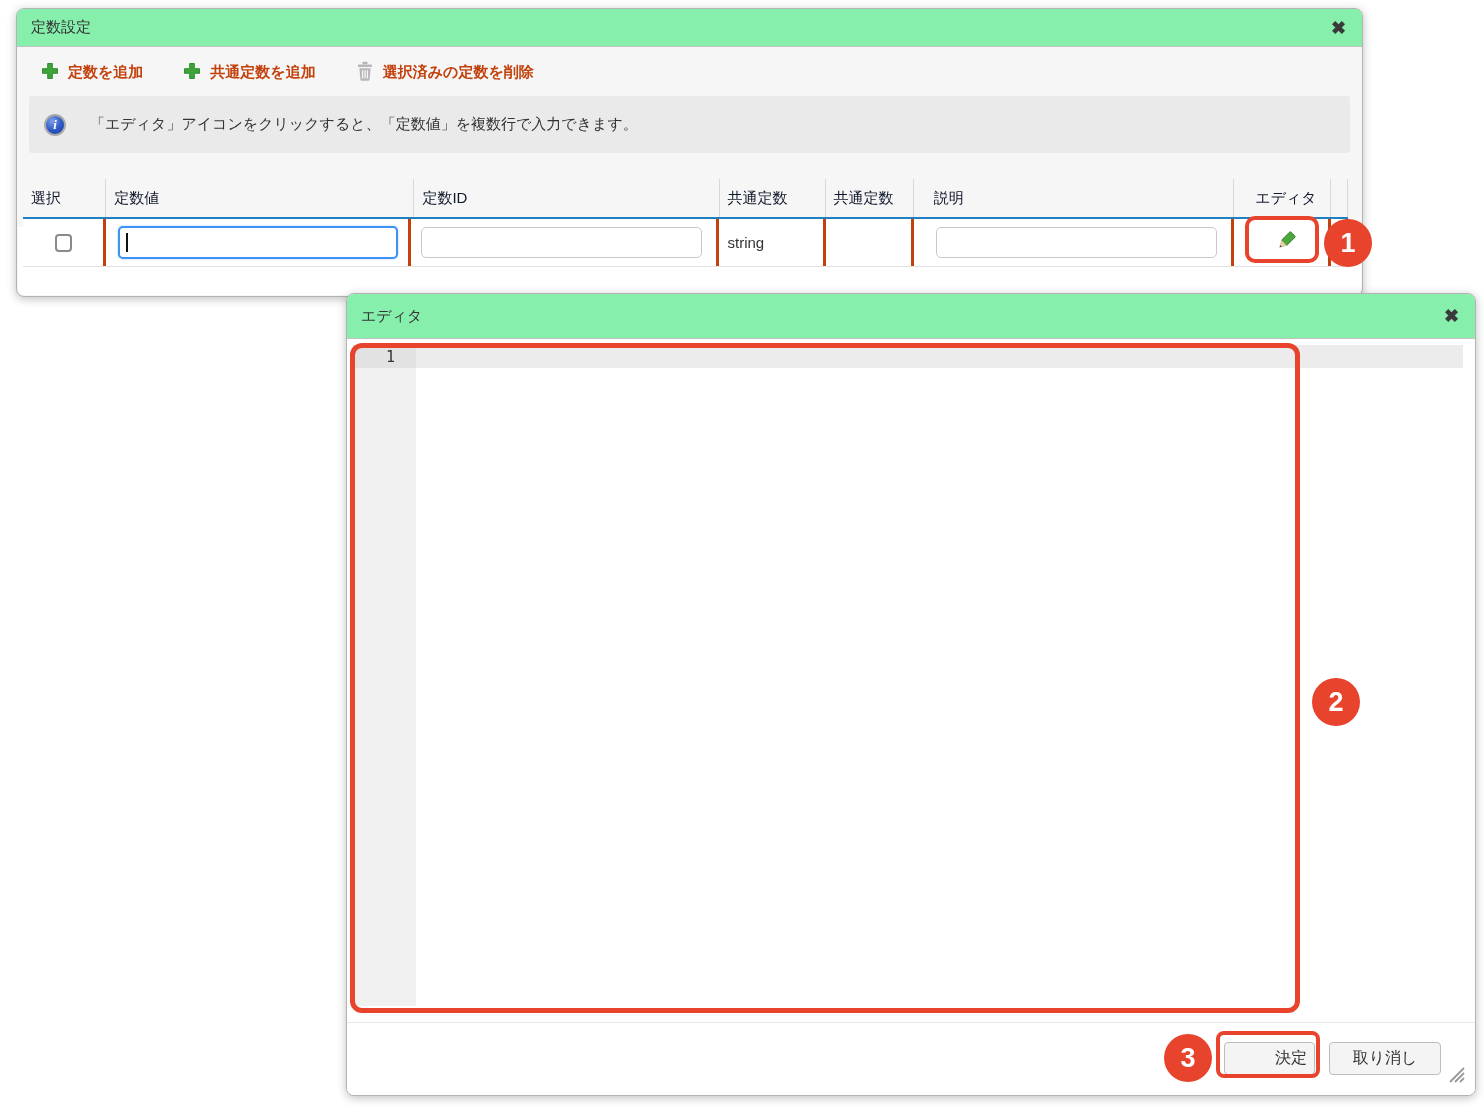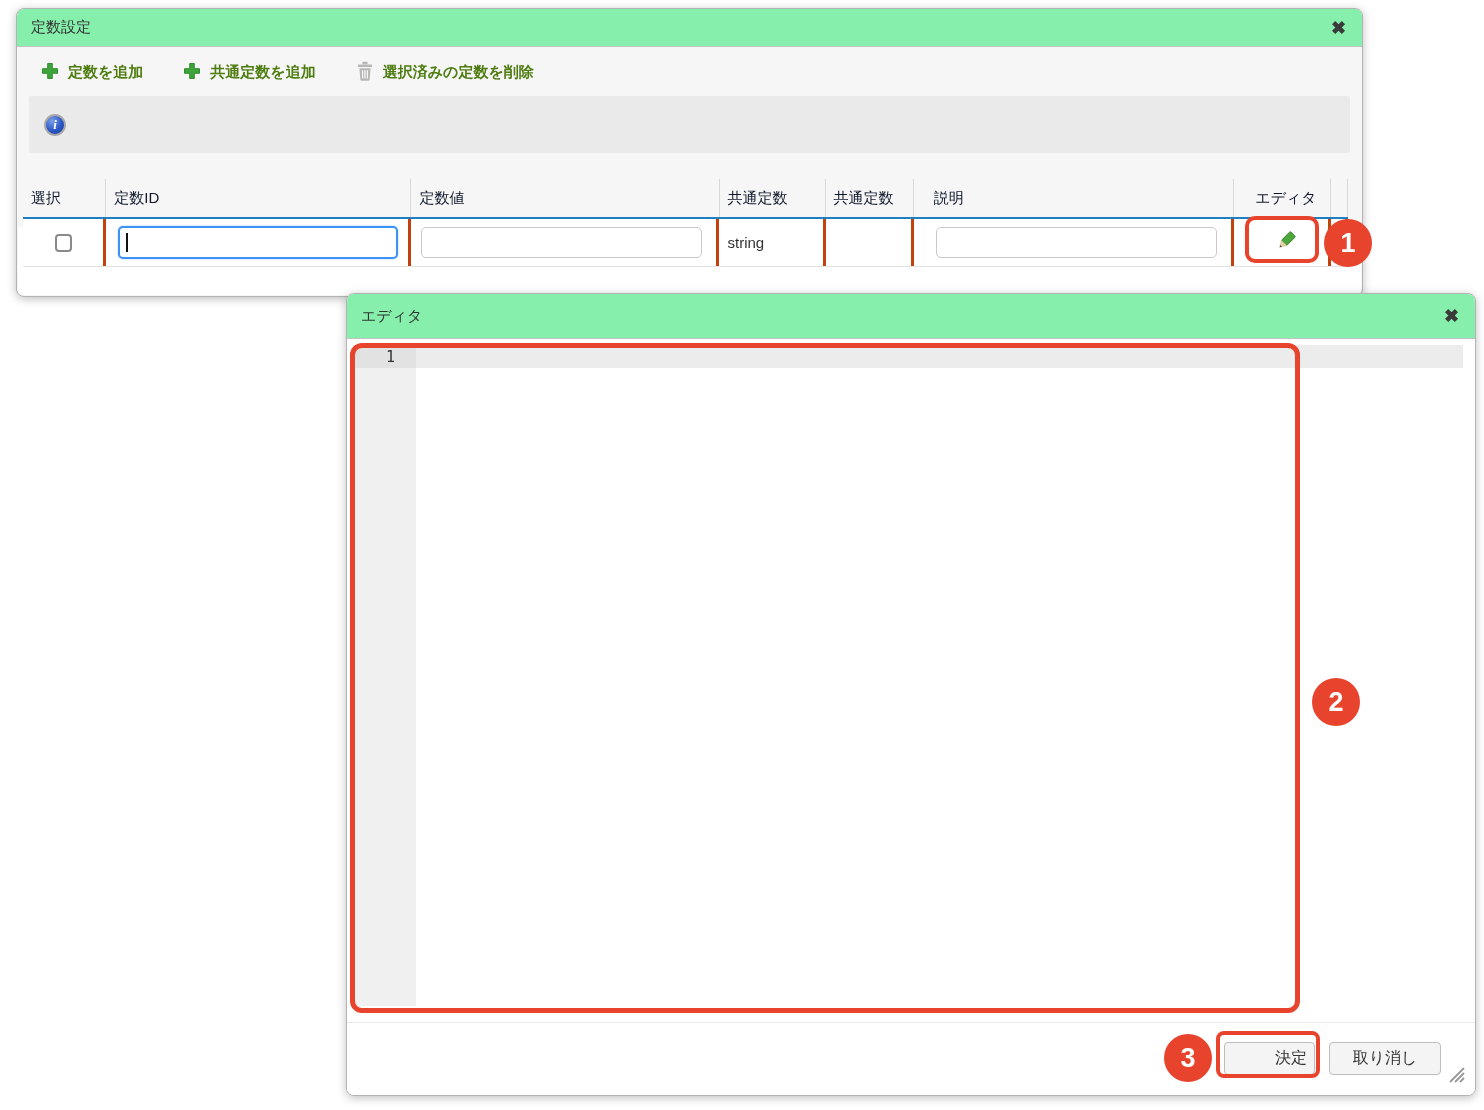--- a/index.html
+++ b/index.html
@@ -10,21 +10,21 @@
   .dlg-header { height:38px; background:#86efac; border-bottom:1px solid #c2c2c2;
     display:flex; align-items:center; padding:8px 14px; }
   .dlg-title { font-size:15px; color:#333; }
   .dlg-close { margin-left:auto; background:none; border:none; font-size:18px;
     font-weight:bold; color:#3a3a3a; cursor:pointer; line-height:1; padding:2px; }
 
   
   #dlg-constants { left:16px; top:8px; width:1347px; height:289px; }
   .toolbar { display:flex; align-items:center; gap:40px; padding:14px 24px 12px 24px; }
   .tb-btn { display:flex; align-items:center; gap:9px; background:none; border:none;
-    font-weight:bold; font-size:15px; color:#4d7c0f; cursor:pointer;
+    font-weight:bold; font-size:15px; color:#c2410c; cursor:pointer;
     font-family:"Liberation Sans","DejaVu Sans",sans-serif; }
   .info-bar { margin:0 12px; height:57px; background:#eaeaea; border-radius:3px;
     display:flex; align-items:center; padding-left:15px; gap:24px; }
   .info-icon { width:22px; height:22px; border-radius:50%; flex:0 0 auto;
     background:radial-gradient(circle at 35% 28%, #7d9fe8 0%, #2b56c4 55%, #173f9e 100%);
     border:2px solid #a9a9a9; color:#fff; display:flex; align-items:center; justify-content:center;
     font:bold italic 13px "Liberation Serif","DejaVu Serif",serif; }
   .info-text { font-size:15px; color:#333; }
   .white-area { position:absolute; left:1px; right:1px; top:218px; bottom:1px;
     background:#fff; border-radius:0 0 7px 7px; }
@@ -114,29 +114,30 @@
           <path d="M3.4 7.2h11.2l-1 11.6a1 1 0 0 1-1 .9H5.4a1 1 0 0 1-1-.9z" fill="#b7b7b7"></path>
           <path d="M6.6 9.2v8.4M9 9.2v8.4M11.4 9.2v8.4" stroke="#f6f6f6" stroke-width="1.3"></path>
         </svg>
       </span>
       <span>選択済みの定数を削除</span>
     </button>
   </div>
 
   <div class="info-bar">
     <span class="info-icon">i</span>
+    <span class="info-text">「エディタ」アイコンをクリックすると、「定数値」を複数行で入力できます。</span>
   </div>
 
   <div class="white-area"></div>
 
   <div class="tbl">
     <div class="tbl-head">
       <div class="th c1">選択</div>
+      <div class="th c3">定数値</div>
       <div class="th c2">定数ID</div>
-      <div class="th c3">定数値</div>
       <div class="th c4">共通定数</div>
       <div class="th c5">共通定数</div>
       <div class="th c6">説明</div>
       <div class="th c7">エディタ</div>
       <div class="th c8"></div>
     </div>
     <div class="tbl-row">
       <div class="td c1">
         <span class="checkbox"></span>
       </div>

